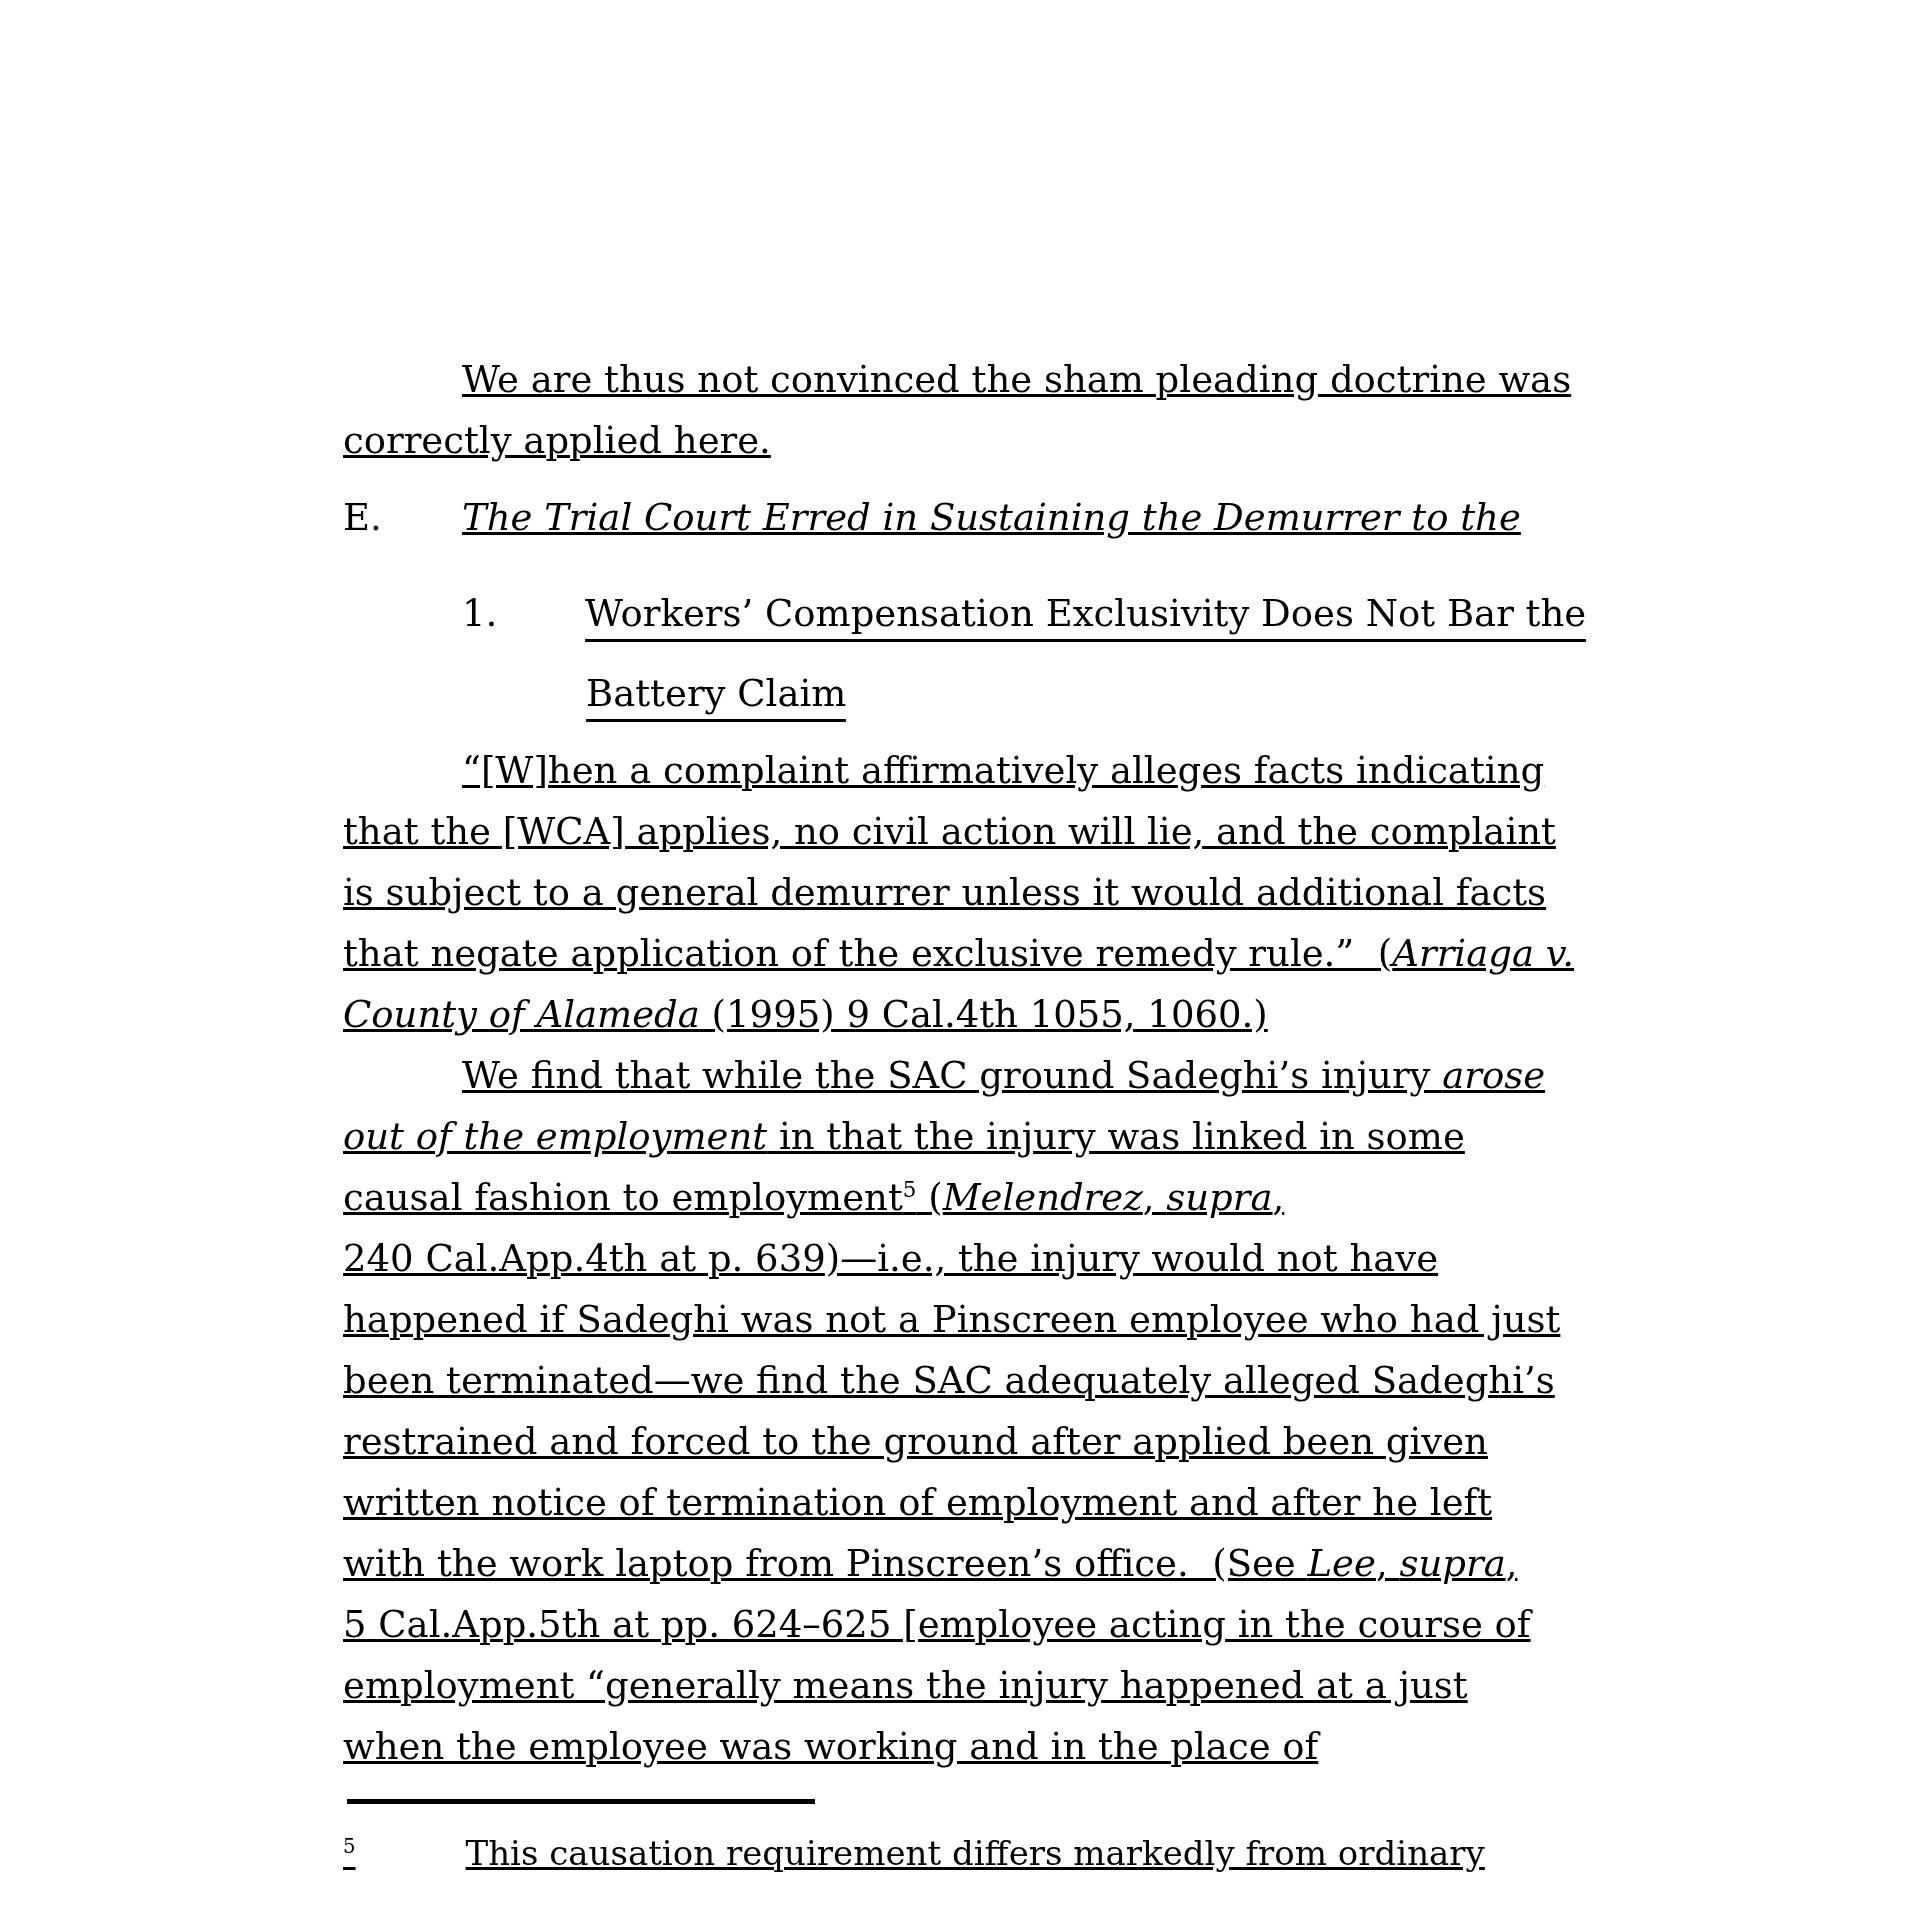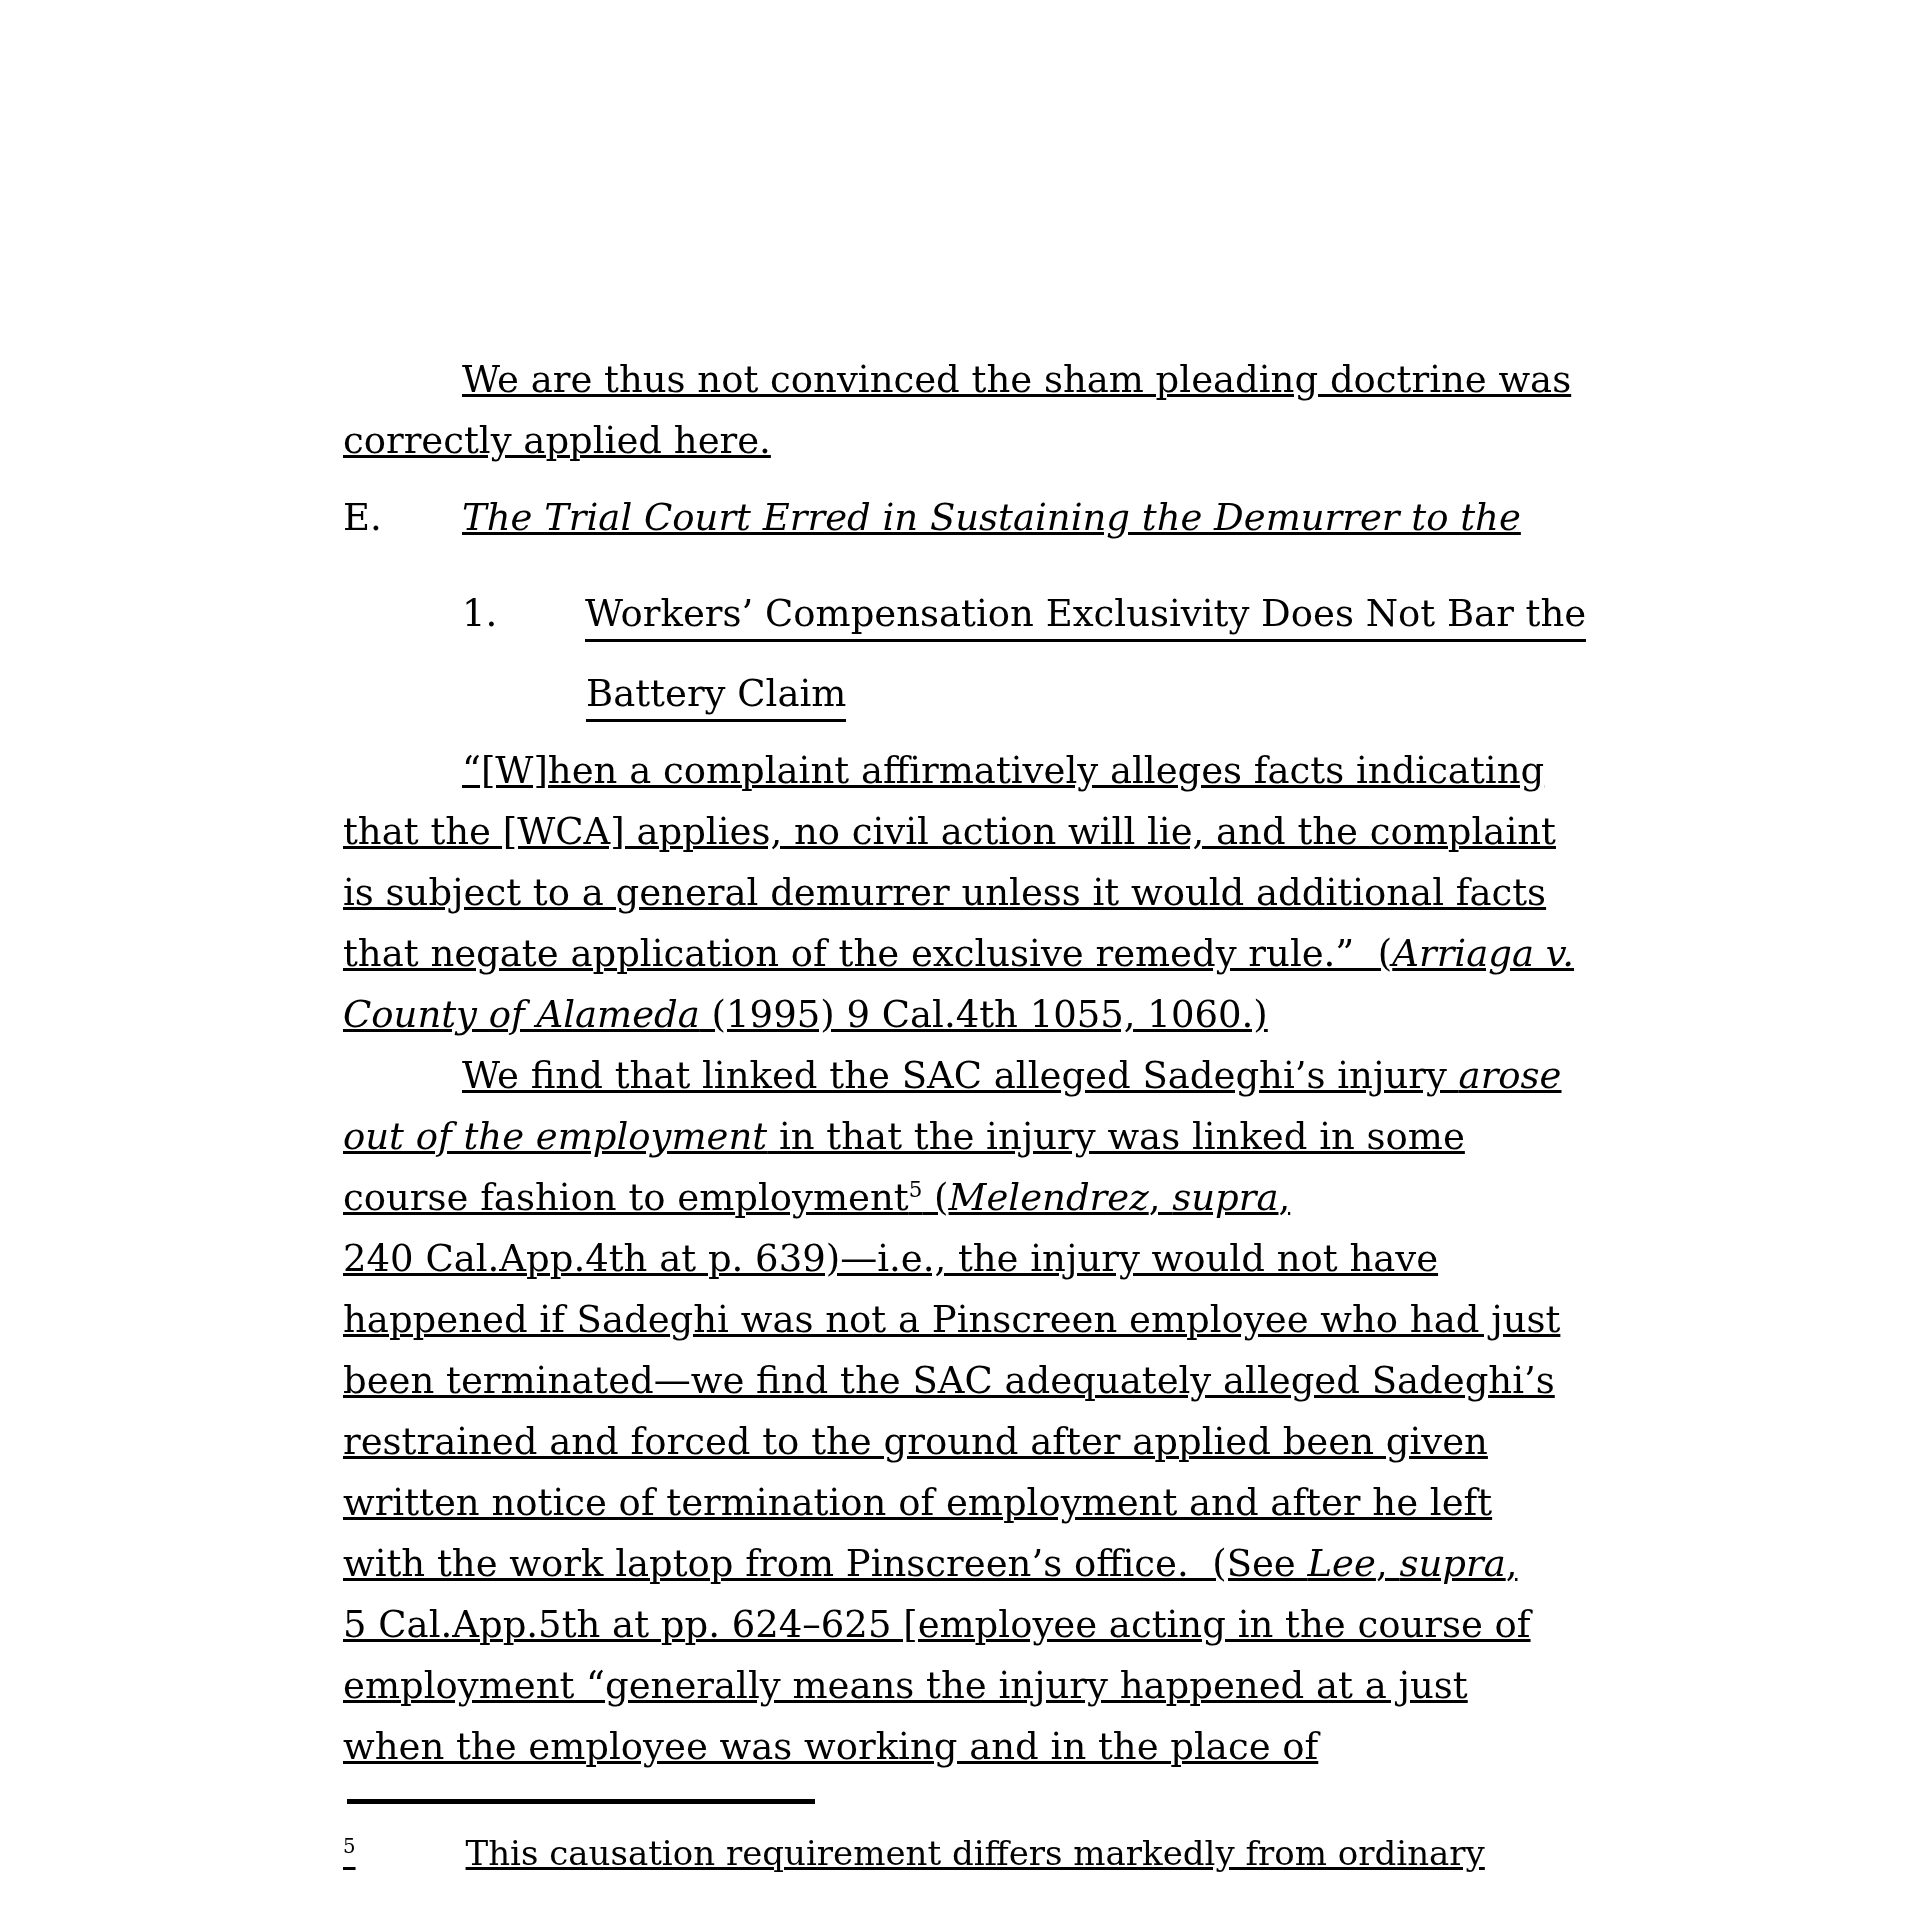--- a/index.html
+++ b/index.html
@@ -80,23 +80,23 @@
 
     <div class="para mt">
         <div class="line first"><span>“[W]hen a complaint affirmatively alleges facts indicating</span></div>
         <div class="line"><span>that the [WCA] applies, no civil action will lie, and the complaint</span></div>
         <div class="line"><span>is subject to a general demurrer unless it would additional facts</span></div>
         <div class="line"><span>that negate application of the exclusive remedy rule.”  (</span><span class="it">Arriaga v.</span></div>
         <div class="line"><span class="it">County of Alameda</span><span> (1995) 9 Cal.4th 1055, 1060.)</span></div>
       </div>
 
     <div class="para">
-        <div class="line first"><span>We find that linked the SAC alleged Sadeghi’s injury </span><span class="it">arose</span></div>
+        <div class="line first"><span>We find that while the SAC ground Sadeghi’s injury </span><span class="it">arose</span></div>
         <div class="line"><span class="it">out of the employment</span><span> in that the injury was linked in some</span></div>
-        <div class="line"><span>course fashion to employment</span><span class="sup">5</span><span> (</span><span class="it">Melendrez</span><span>, </span><span class="it">supra</span><span>,</span></div>
+        <div class="line"><span>causal fashion to employment</span><span class="sup">5</span><span> (</span><span class="it">Melendrez</span><span>, </span><span class="it">supra</span><span>,</span></div>
         <div class="line"><span>240 Cal.App.4th at p. 639)—i.e., the injury would not have</span></div>
         <div class="line"><span>happened if Sadeghi was not a Pinscreen employee who had just</span></div>
         <div class="line"><span>been terminated—we find the SAC adequately alleged Sadeghi’s</span></div>
         <div class="line"><span>restrained and forced to the ground after applied been given</span></div>
         <div class="line"><span>written notice of termination of employment and after he left</span></div>
         <div class="line"><span>with the work laptop from Pinscreen’s office.  (See </span><span class="it">Lee</span><span>, </span><span class="it">supra</span><span>,</span></div>
         <div class="line"><span>5 Cal.App.5th at pp. 624–625 [employee acting in the course of</span></div>
         <div class="line"><span>employment “generally means the injury happened at a just</span></div>
         <div class="line"><span>when the employee was working and in the place of</span></div>
       </div>

